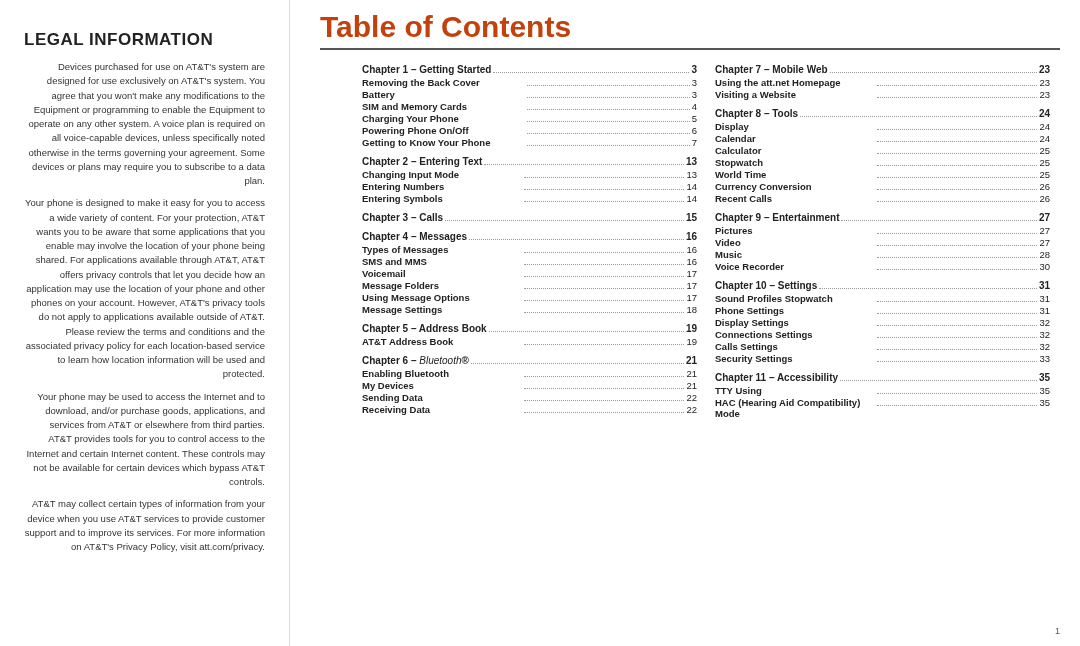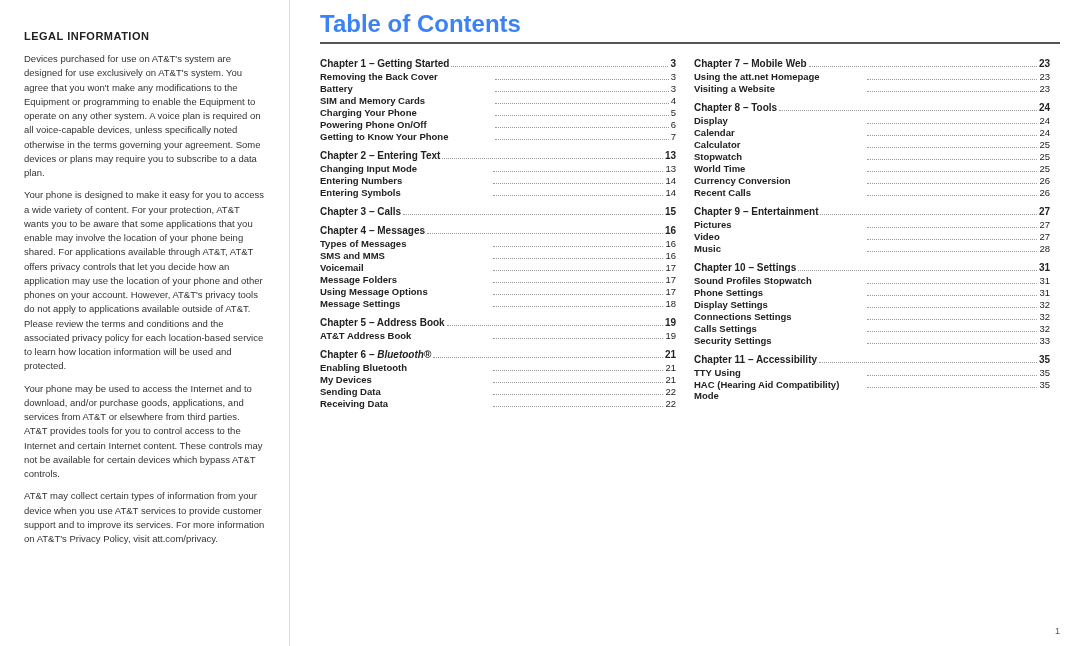--- a/index.html
+++ b/index.html
@@ -19,63 +19,65 @@
       width: 290px;
       min-width: 290px;
       padding: 30px 24px 20px 24px;
       display: flex;
       flex-direction: column;
       justify-content: space-between;
       border-right: 1px solid #ddd;
     }
 
     .legal-title {
-      font-size: 11px;
+      font-size: 17px;
       font-weight: 900;
       letter-spacing: 0.5px;
       margin-bottom: 10px;
       text-transform: uppercase;
     }
 
     .legal-text {
       font-size: 9.5px;
       line-height: 1.5;
       color: #333;
       margin-bottom: 8px;
+      text-align: right;
     }
 
     .version-info {
       font-size: 9px;
       color: #333;
       line-height: 1.7;
       margin-top: auto;
     }
 
     
     .right-panel {
       flex: 1;
       padding: 10px 20px 10px 30px;
       display: flex;
       flex-direction: column;
     }
 
     .toc-title {
-      font-size: 24px;
+      font-size: 30px;
       font-weight: 700;
-      color: #3b82f6;
+      color: #c2410c;
       margin-bottom: 14px;
       padding-bottom: 4px;
       border-bottom: 2px solid #555;
       display: inline-block;
     }
 
     .toc-columns {
       display: flex;
       gap: 8px;
       flex: 1;
+      margin-left: 42px;
     }
 
     .toc-col {
       flex: 1;
       padding-right: 10px;
     }
 
     .chapter-heading {
       font-size: 10px;
       font-weight: 900;
@@ -250,21 +252,21 @@
           <span class="ch-title">Chapter 5 – Address Book</span>
           <span style="flex: 1 1 0%; border-bottom: 1px dotted rgb(153, 153, 153); margin: 0px 2px 2px;"></span>
           <span class="ch-page">19</span>
         </div>
         <div class="toc-entry">
           <span class="entry-title">AT&amp;T Address Book</span>
           <span class="entry-dots"></span>
           <span class="entry-page">19</span>
         </div>
         <div class="chapter-heading">
-          <span class="ch-title">Chapter 6 – <span style="font-style:italic;font-weight:700;">Bluetooth</span>®</span>
+          <span class="ch-title">Chapter 6 – <span style="font-style:italic;font-weight:400;">Bluetooth</span>®</span>
           <span style="flex: 1 1 0%; border-bottom: 1px dotted rgb(153, 153, 153); margin: 0px 2px 2px;"></span>
           <span class="ch-page">21</span>
         </div>
         <div class="toc-entry">
           <span class="entry-title">Enabling Bluetooth</span>
           <span class="entry-dots"></span>
           <span class="entry-page">21</span>
         </div>
         <div class="toc-entry">
           <span class="entry-title">My Devices</span>
@@ -350,20 +352,25 @@
         </div>
         <div class="toc-entry">
           <span class="entry-title">Video</span>
           <span class="entry-dots"></span>
           <span class="entry-page">27</span>
         </div>
         <div class="toc-entry">
           <span class="entry-title">Music</span>
           <span class="entry-dots"></span>
           <span class="entry-page">28</span>
+        </div>
+        <div class="toc-entry">
+          <span class="entry-title">Voice Recorder</span>
+          <span class="entry-dots"></span>
+          <span class="entry-page">30</span>
         </div>
         <div class="chapter-heading">
           <span class="ch-title">Chapter 10 – Settings</span>
           <span style="flex: 1 1 0%; border-bottom: 1px dotted rgb(153, 153, 153); margin: 0px 2px 2px;"></span>
           <span class="ch-page">31</span>
         </div>
         <div class="toc-entry">
           <span class="entry-title">Sound Profiles Stopwatch</span>
           <span class="entry-dots"></span>
           <span class="entry-page">31</span>

